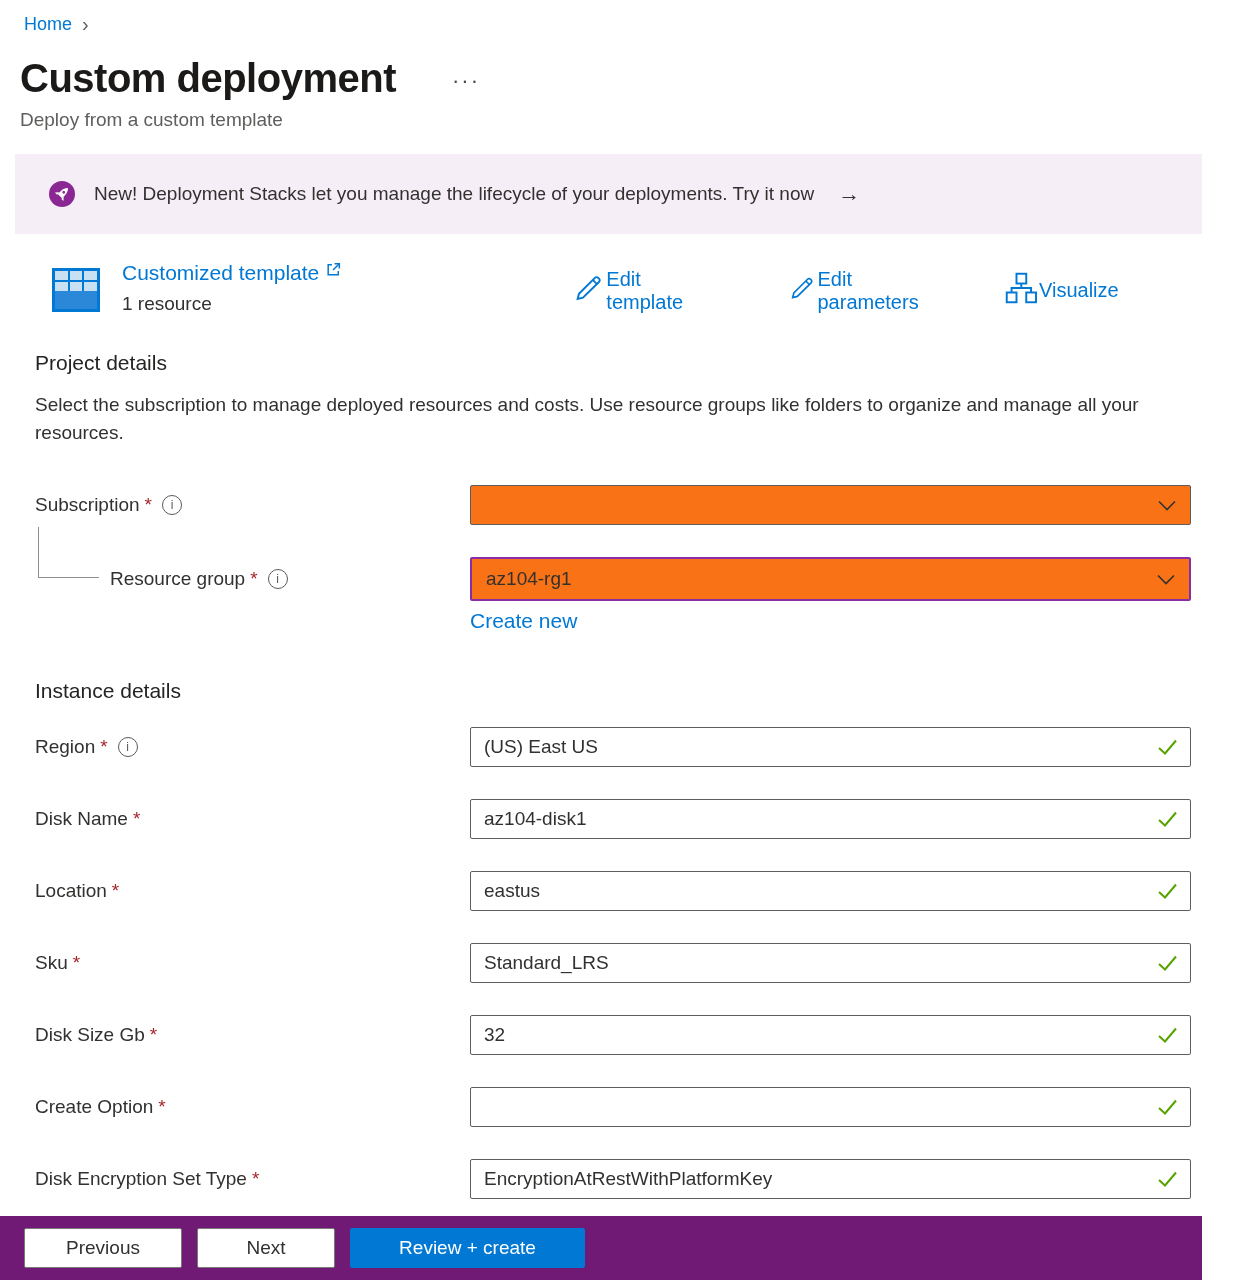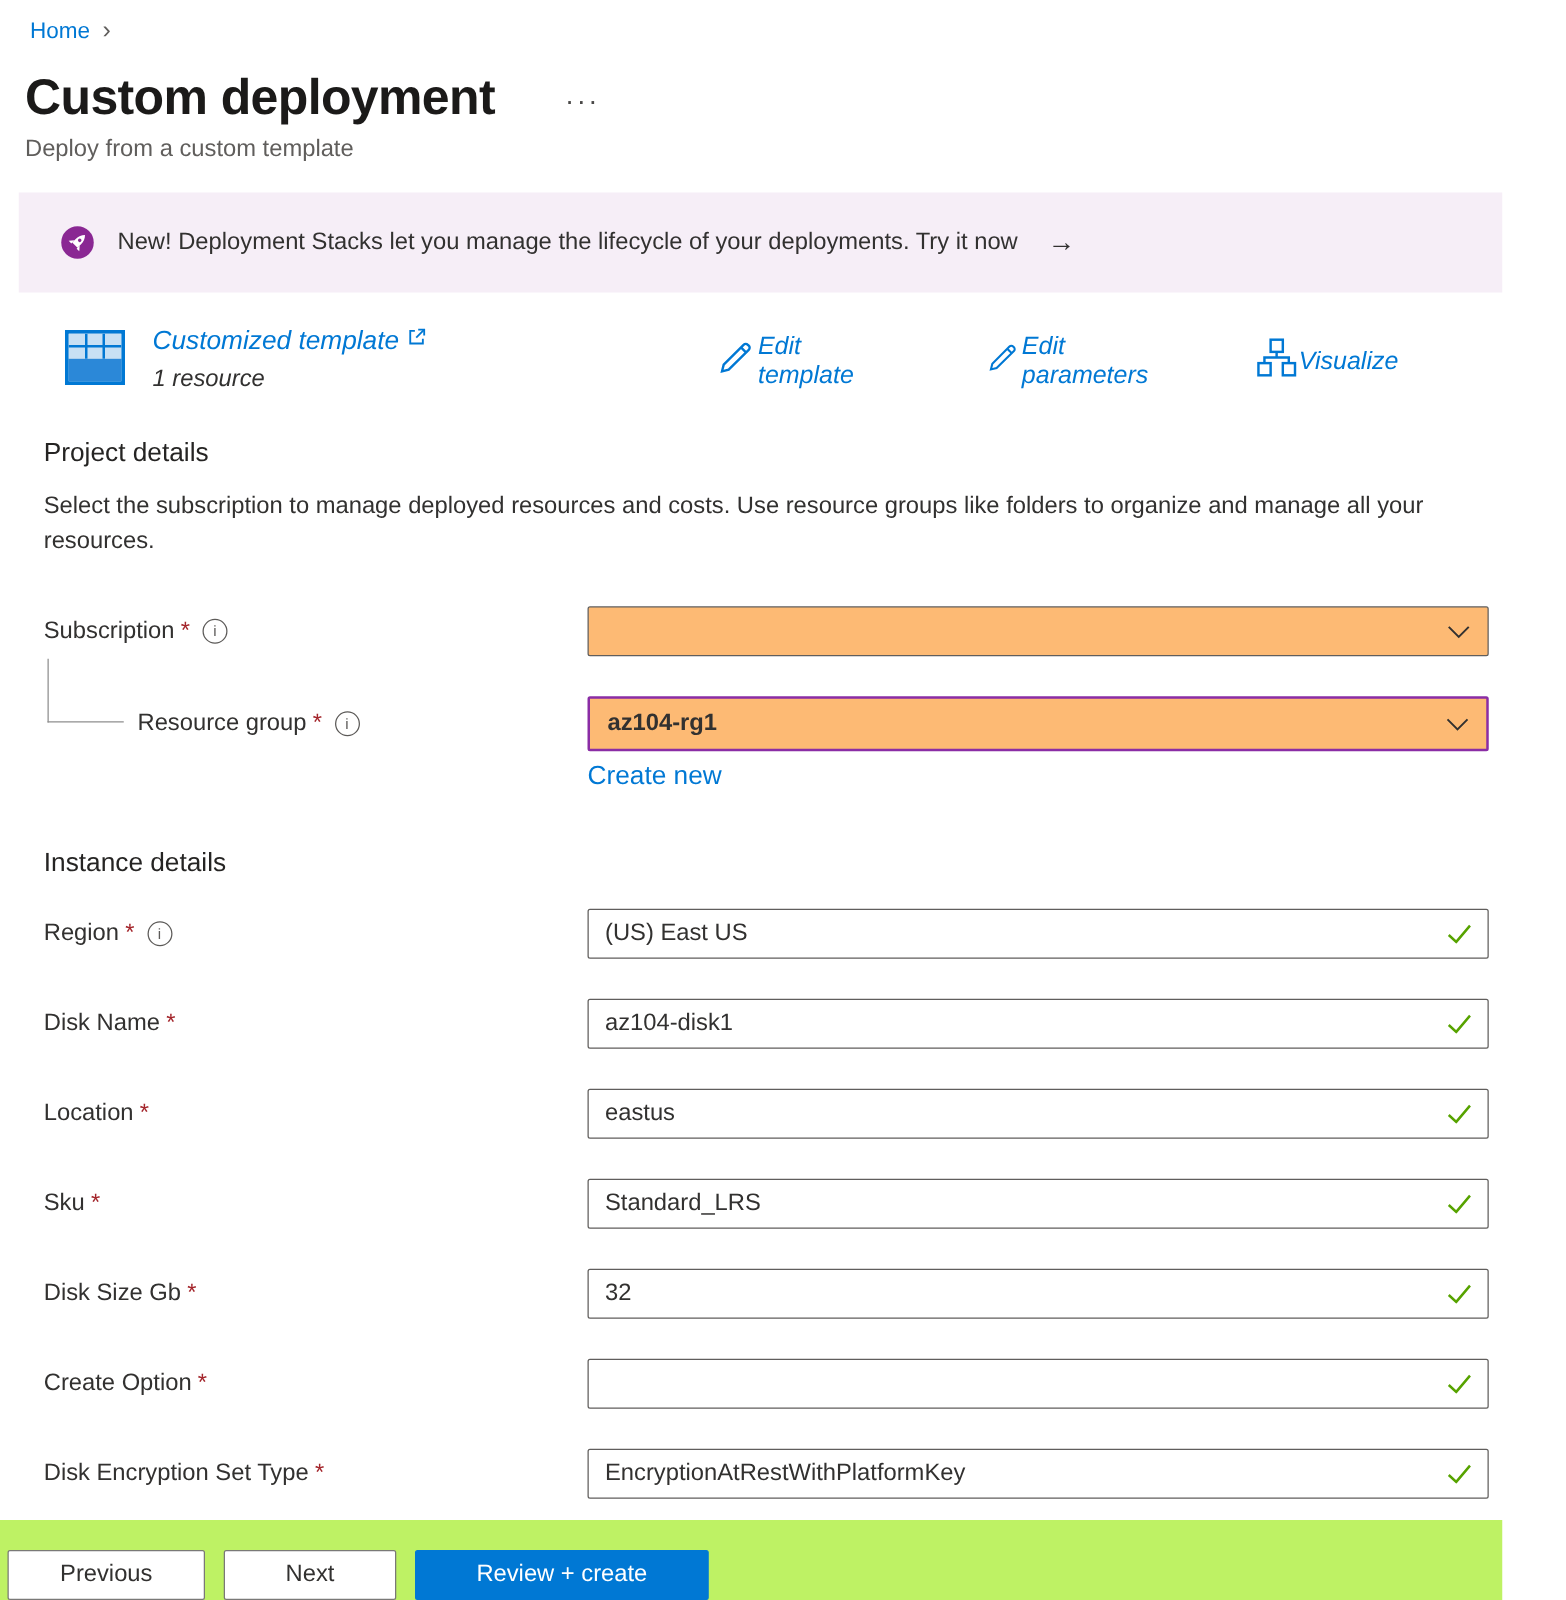--- a/index.html
+++ b/index.html
@@ -22,21 +22,21 @@
   .more-btn { margin-left: 50px; margin-top: 6px; background: none; border: none; color: #494847; font-size: 22px; letter-spacing: 2px; cursor: pointer; padding: 2px 6px; }
   .subtitle { margin: 6px 0 0 20px; font-size: 19px; color: #605e5c; line-height: 24px; }
 
   
   .banner { margin: 22px 0 0 15px; width: calc(100% - 15px); height: 80px; background: #f6eef7; display: flex; align-items: center; padding-left: 33px; box-sizing: border-box; gap: 18px; cursor: pointer; text-decoration: none; color: #323130; }
   .rocket { display: inline-flex; width: 28px; height: 28px; flex: 0 0 auto; }
   .banner-text { font-size: 19px; color: #323130; }
   .banner-arrow { font-size: 22px; color: #323130; margin-left: 6px; }
 
   
-  .template-row { margin: 26px 0 0 52px; width: calc(100% - 52px); display: flex; align-items: flex-start; box-sizing: border-box; font-style: italic; }
+  .template-row { margin: 26px 0 0 52px; width: calc(100% - 52px); display: flex; align-items: center; box-sizing: border-box; }
   .template-icon { display: inline-flex; margin-top: 4px; }
   .template-info { margin-left: 22px; }
   .template-link { display: inline-flex; align-items: flex-start; gap: 6px; color: #0078d4; text-decoration: none; font-size: 21px; line-height: 26px; cursor: pointer; }
   .ext-icon { margin-top: 1px; }
   .resource-count { margin-top: 7px; font-size: 19px; color: #323130; }
   .template-actions { display: flex; margin-left: auto; padding-right: 49px; gap: 66px; }
   .action { display: flex; flex-direction: row; align-items: center; width: 150px; text-decoration: none; color: #0078d4; cursor: pointer; }
   .action-label { margin-top: 6px; font-size: 20px; }
 
   
@@ -51,35 +51,35 @@
   .field-row + .field-row { margin-top: 32px; }
   .rg-row { margin-top: 32px; }
   .create-new-row { margin-top: 8px; }
   .label-col { width: 435px; flex: 0 0 435px; display: flex; align-items: center; box-sizing: border-box; }
   .rg-label-col { padding-left: 75px; }
   .input-col { flex: 1 1 auto; min-width: 0; }
   .field-label { font-size: 19px; color: #323130; }
   .req { color: #a4262c; font-size: 19px; margin-left: 5px; }
   .info-icon { margin-left: 10px; width: 18px; height: 18px; border: 1px solid #5c5a58; border-radius: 50%; color: #5c5a58; font-size: 12px; line-height: 18px; display: inline-flex; align-items: center; justify-content: center; cursor: pointer; flex: 0 0 auto; }
 
-  .select-box { position: relative; display: flex; align-items: center; justify-content: space-between; height: 38px; border: 1px solid #605e5c; border-radius: 2px; background: #fdba74; padding: 0 14px; cursor: pointer; font-weight: bold; }
+  .select-box { position: relative; display: flex; align-items: center; justify-content: space-between; height: 38px; border: 1px solid #605e5c; border-radius: 2px; background: #f97316; padding: 0 14px; cursor: pointer; }
   .select-box.focused { border: 2px solid #8a2da5; height: 40px; }
   .select-value { font-size: 19px; color: #323130; }
   .chevron { flex: 0 0 auto; }
 
   .text-box { position: relative; display: flex; align-items: center; height: 38px; border: 1px solid #605e5c; border-radius: 2px; background: #fff; }
   .text-box input { border: none; outline: none; background: transparent; font-family: "Liberation Sans", "DejaVu Sans", sans-serif; font-size: 19px; color: #323130; padding: 0 0 0 13px; width: calc(100% - 55px); height: 34px; }
   .check { position: absolute; right: 12px; top: 50%; transform: translateY(-50%); }
 
   .indent-connector { position: absolute; left: 3px; top: 42px; width: 60px; height: 50px; border-left: 1px solid #8e8e8e; border-bottom: 1px solid #8e8e8e; }
 
   .create-new { color: #0078d4; font-size: 21px; text-decoration: none; cursor: pointer; }
 
   
-  .footer { position: absolute; left: 0; right: 0; bottom: 0; height: 64px; background: #bef264; display: flex; align-items: flex-end; padding-left: 6px; gap: 15px; }
+  .footer { position: absolute; left: 0; right: 0; bottom: 0; height: 64px; background: #701a75; display: flex; align-items: center; padding-left: 24px; gap: 15px; }
   .btn { height: 40px; border-radius: 2px; font-family: "Liberation Sans", "DejaVu Sans", sans-serif; font-size: 19px; cursor: pointer; }
   .btn.secondary { background: #ffffff; border: 1px solid #7a7977; color: #323130; }
   .btn.primary { background: #0078d4; border: 1px solid #0078d4; color: #ffffff; }
   .btn-previous { width: 158px; }
   .btn-next { width: 138px; }
   .btn-review { width: 235px; }
 </style>
 </head>
 <body>
 

